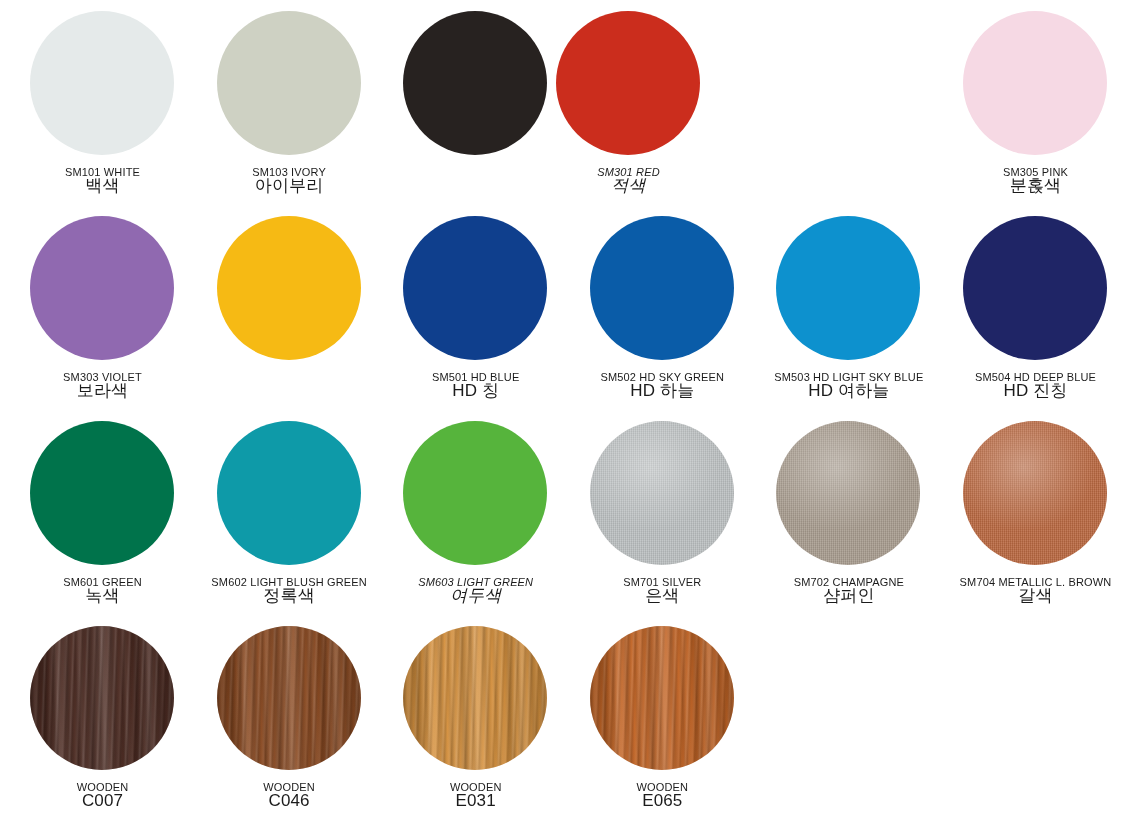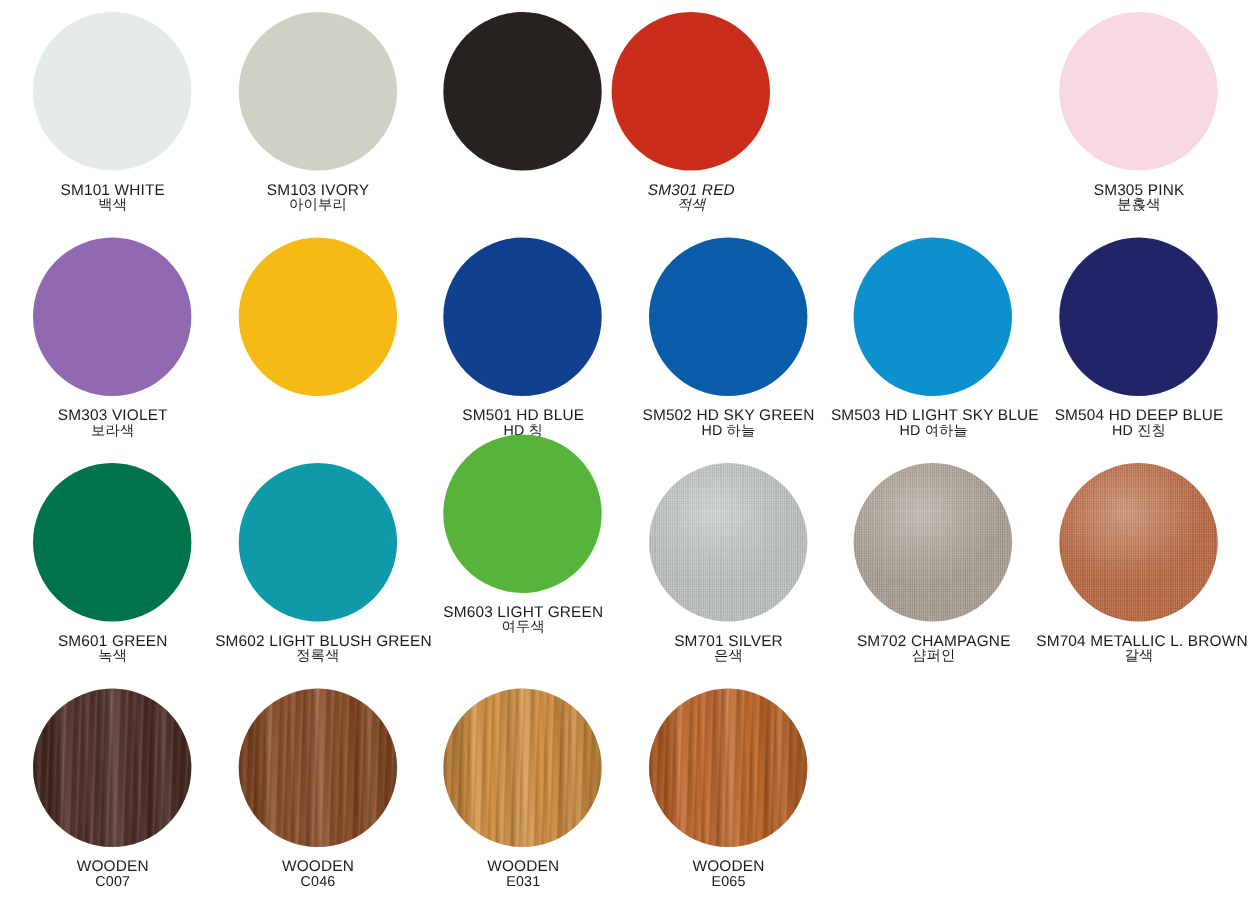--- a/index.html
+++ b/index.html
@@ -43,28 +43,28 @@
     width: 144px;
     height: 144px;
     border-radius: 50%;
     overflow: hidden;
   }
   .swatch-labels {
     width: 187px;
     padding-top: 7px;
   }
   .swatch-code {
-    font-size: 14px;
+    font-size: 11px;
     line-height: 14px;
     color: #1b1b1b;
     letter-spacing: 0.15px;
     white-space: nowrap;
   }
   .swatch-name-ko {
-    font-size: 13px;
+    font-size: 17px;
     line-height: 14px;
     color: #1b1b1b;
     letter-spacing: 0.15px;
     white-space: nowrap;
   }
 
   
   .tex {
     position: absolute;
     left: 0; top: 0; right: 0; bottom: 0;
@@ -227,21 +227,21 @@
       </div>
       <div class="swatch-cell" style="left: 195.6px; top: 418px;">
         <div class="swatch-disc-wrap">
           <div class="swatch-disc" title="SM602 LIGHT BLUSH GREEN" style="background: rgb(14, 154, 168);"></div>
         </div>
         <div class="swatch-labels">
           <div class="swatch-code">SM602 LIGHT BLUSH GREEN</div>
           <div class="swatch-name-ko">정록색</div>
         </div>
       </div>
-      <div class="swatch-cell" style="left: 382.2px; top: 392px;">
+      <div class="swatch-cell" style="left: 382.2px; top: 418px; font-style: italic;">
         <div class="swatch-disc-wrap">
           <div class="swatch-disc" title="SM603 LIGHT GREEN" style="background: rgb(86, 180, 60);"></div>
         </div>
         <div class="swatch-labels">
           <div class="swatch-code">SM603 LIGHT GREEN</div>
           <div class="swatch-name-ko">여두색</div>
         </div>
       </div>
       <div class="swatch-cell" style="left: 568.8px; top: 418px;">
         <div class="swatch-disc-wrap">

